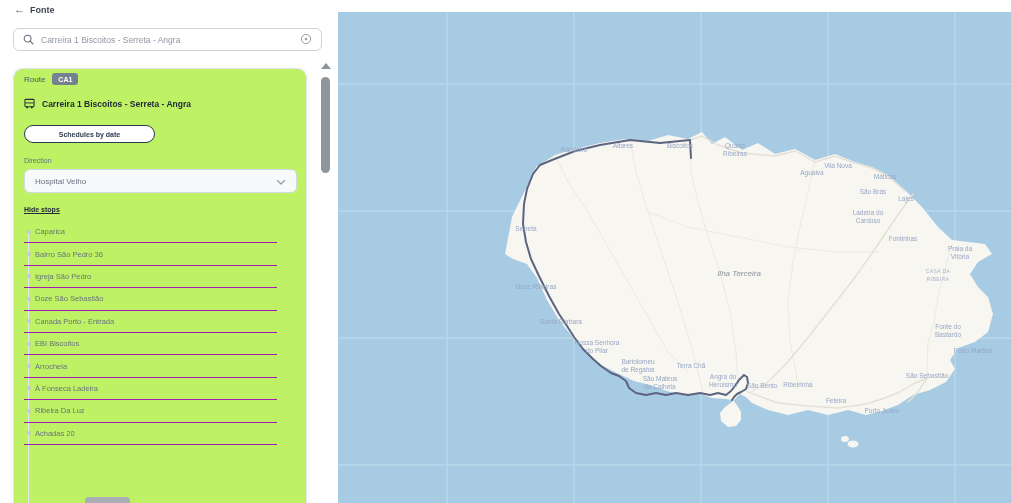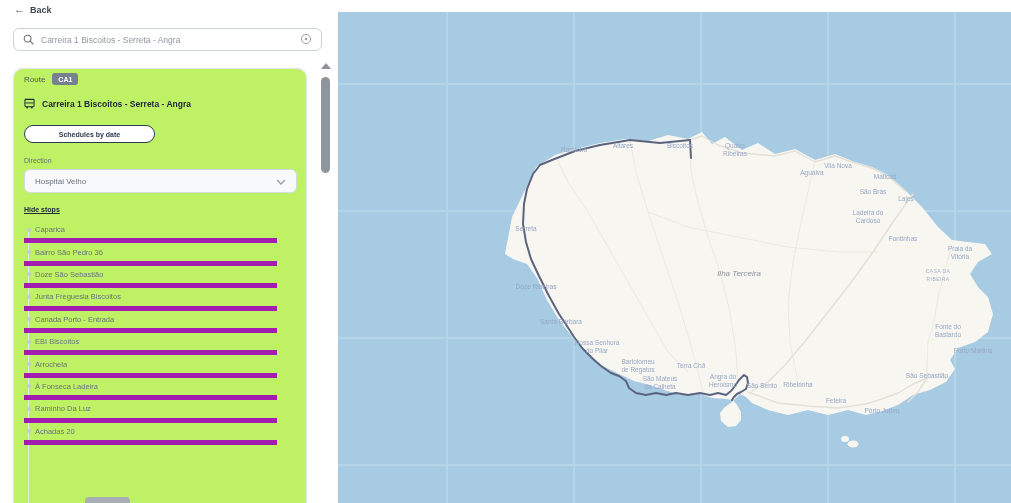--- a/index.html
+++ b/index.html
@@ -41,21 +41,21 @@
               border:1px solid #d3d9e1; border-radius:6px; display:flex; align-items:center;
               padding:0 10px; cursor:pointer; }
   .dropdown .value { font-size:8px; color:#6b7280; flex:1; }
 
   .hide-stops { margin-top:13px; display:inline-block; font-size:7px; font-weight:700;
                 color:#222b38; text-decoration:underline; cursor:pointer; }
 
   .stops { list-style:none; margin-top:5px; margin-right:19px; position:relative; }
   .stops::before { content:""; position:absolute; left:4px; top:11px; height:600px; width:1px; background:#e4e8ec; }
   .stops li { position:relative; height:22.4px; display:flex; align-items:center;
-              padding-left:11px; border-bottom:5px solid #a21caf; cursor:pointer; }
+              padding-left:11px; border-bottom:1px solid #a21caf; cursor:pointer; }
   .stops li::before { content:""; position:absolute; left:2.5px; top:50%; transform:translateY(-50%);
                       width:4px; height:4px; border-radius:50%; background:#c4cbd4; }
   .stop-label { font-size:7.5px; color:#69727e; }
 
   
   .scroll-track { position:absolute; left:320px; top:60px; width:12px; height:443px; }
   .scroll-arrow { position:absolute; left:1px; top:3px; width:0; height:0;
                   border-left:5px solid transparent; border-right:5px solid transparent;
                   border-bottom:6px solid #8d939b; cursor:pointer; }
   .scroll-thumb { position:absolute; left:1px; top:17px; width:9px; height:96px;
@@ -70,21 +70,21 @@
   .maplabel.island { fill:#8a929e; font-size:8px; font-style:italic; }
   .maplabel.tiny { fill:#a2b2cb; font-size:5px; letter-spacing:.4px; }
 </style>
 </head>
 <body>
 
 <div id="sidebar">
 
   <div class="back-row">
     <span class="back-arrow">←</span>
-    <span>Back</span>
+    <span>Fonte</span>
   </div>
 
   <div class="search-box">
     <span>
       <svg width="11" height="11" viewBox="0 0 11 11">
           <circle cx="4.6" cy="4.6" r="3.4" fill="none" stroke="#6b7280" stroke-width="1.1"></circle>
           <line x1="7.2" y1="7.2" x2="10" y2="10" stroke="#6b7280" stroke-width="1.1" stroke-linecap="round"></line>
         </svg>
     </span>
     <span class="value">Carreira 1 Biscoitos - Serreta - Angra</span>
@@ -131,39 +131,39 @@
     <span class="hide-stops">Hide stops</span>
 
     <ul class="stops" id="stops-list">
         <li>
           <span class="stop-label">Caparica</span>
         </li>
         <li>
           <span class="stop-label">Bairro São Pedro 36</span>
         </li>
         <li>
+          <span class="stop-label">Igreja São Pedro</span>
+        </li>
+        <li>
           <span class="stop-label">Doze São Sebastião</span>
         </li>
         <li>
-          <span class="stop-label">Junta Freguesia Biscoitos</span>
-        </li>
-        <li>
           <span class="stop-label">Canada Porto - Entrada</span>
         </li>
         <li>
           <span class="stop-label">EBI Biscoitos</span>
         </li>
         <li>
           <span class="stop-label">Arrochela</span>
         </li>
         <li>
           <span class="stop-label">À Fonseca Ladeira</span>
         </li>
         <li>
-          <span class="stop-label">Raminho Da Luz</span>
+          <span class="stop-label">Ribeira Da Luz</span>
         </li>
         <li>
           <span class="stop-label">Achadas 20</span>
         </li>
       </ul>
   </div>
 
   <div class="scroll-track">
     <div class="scroll-arrow"></div>
     <div class="scroll-thumb"></div>

